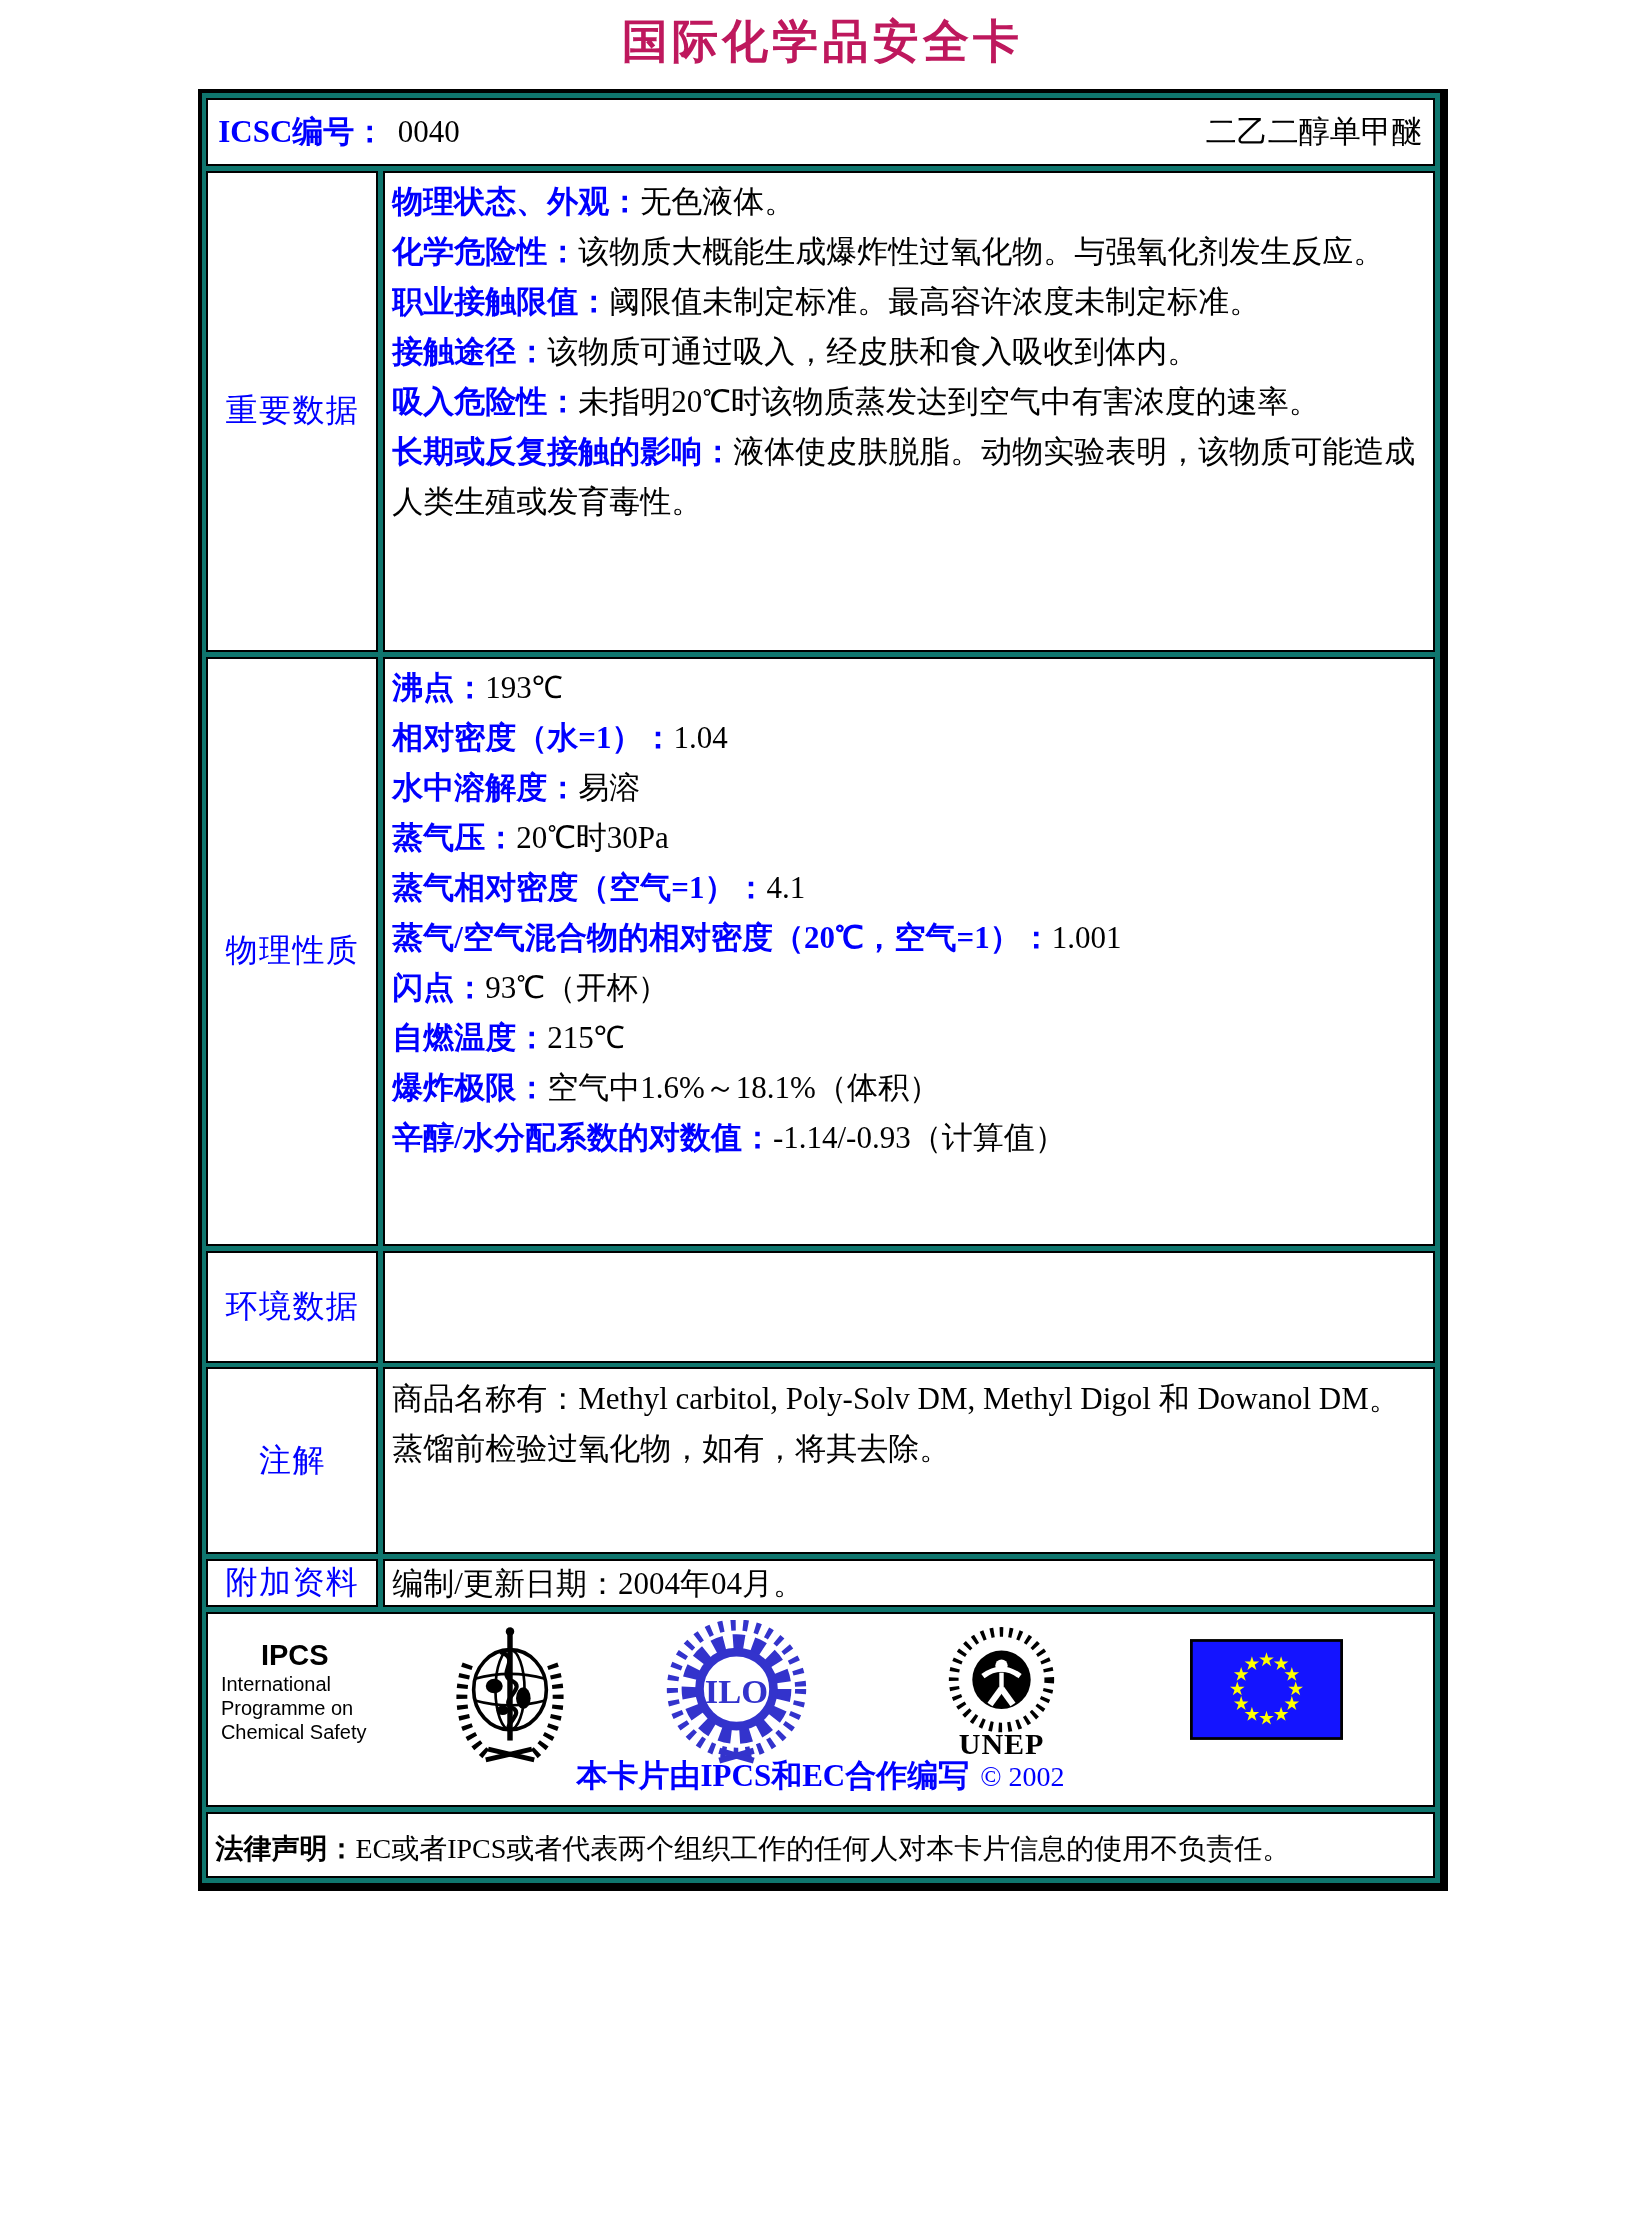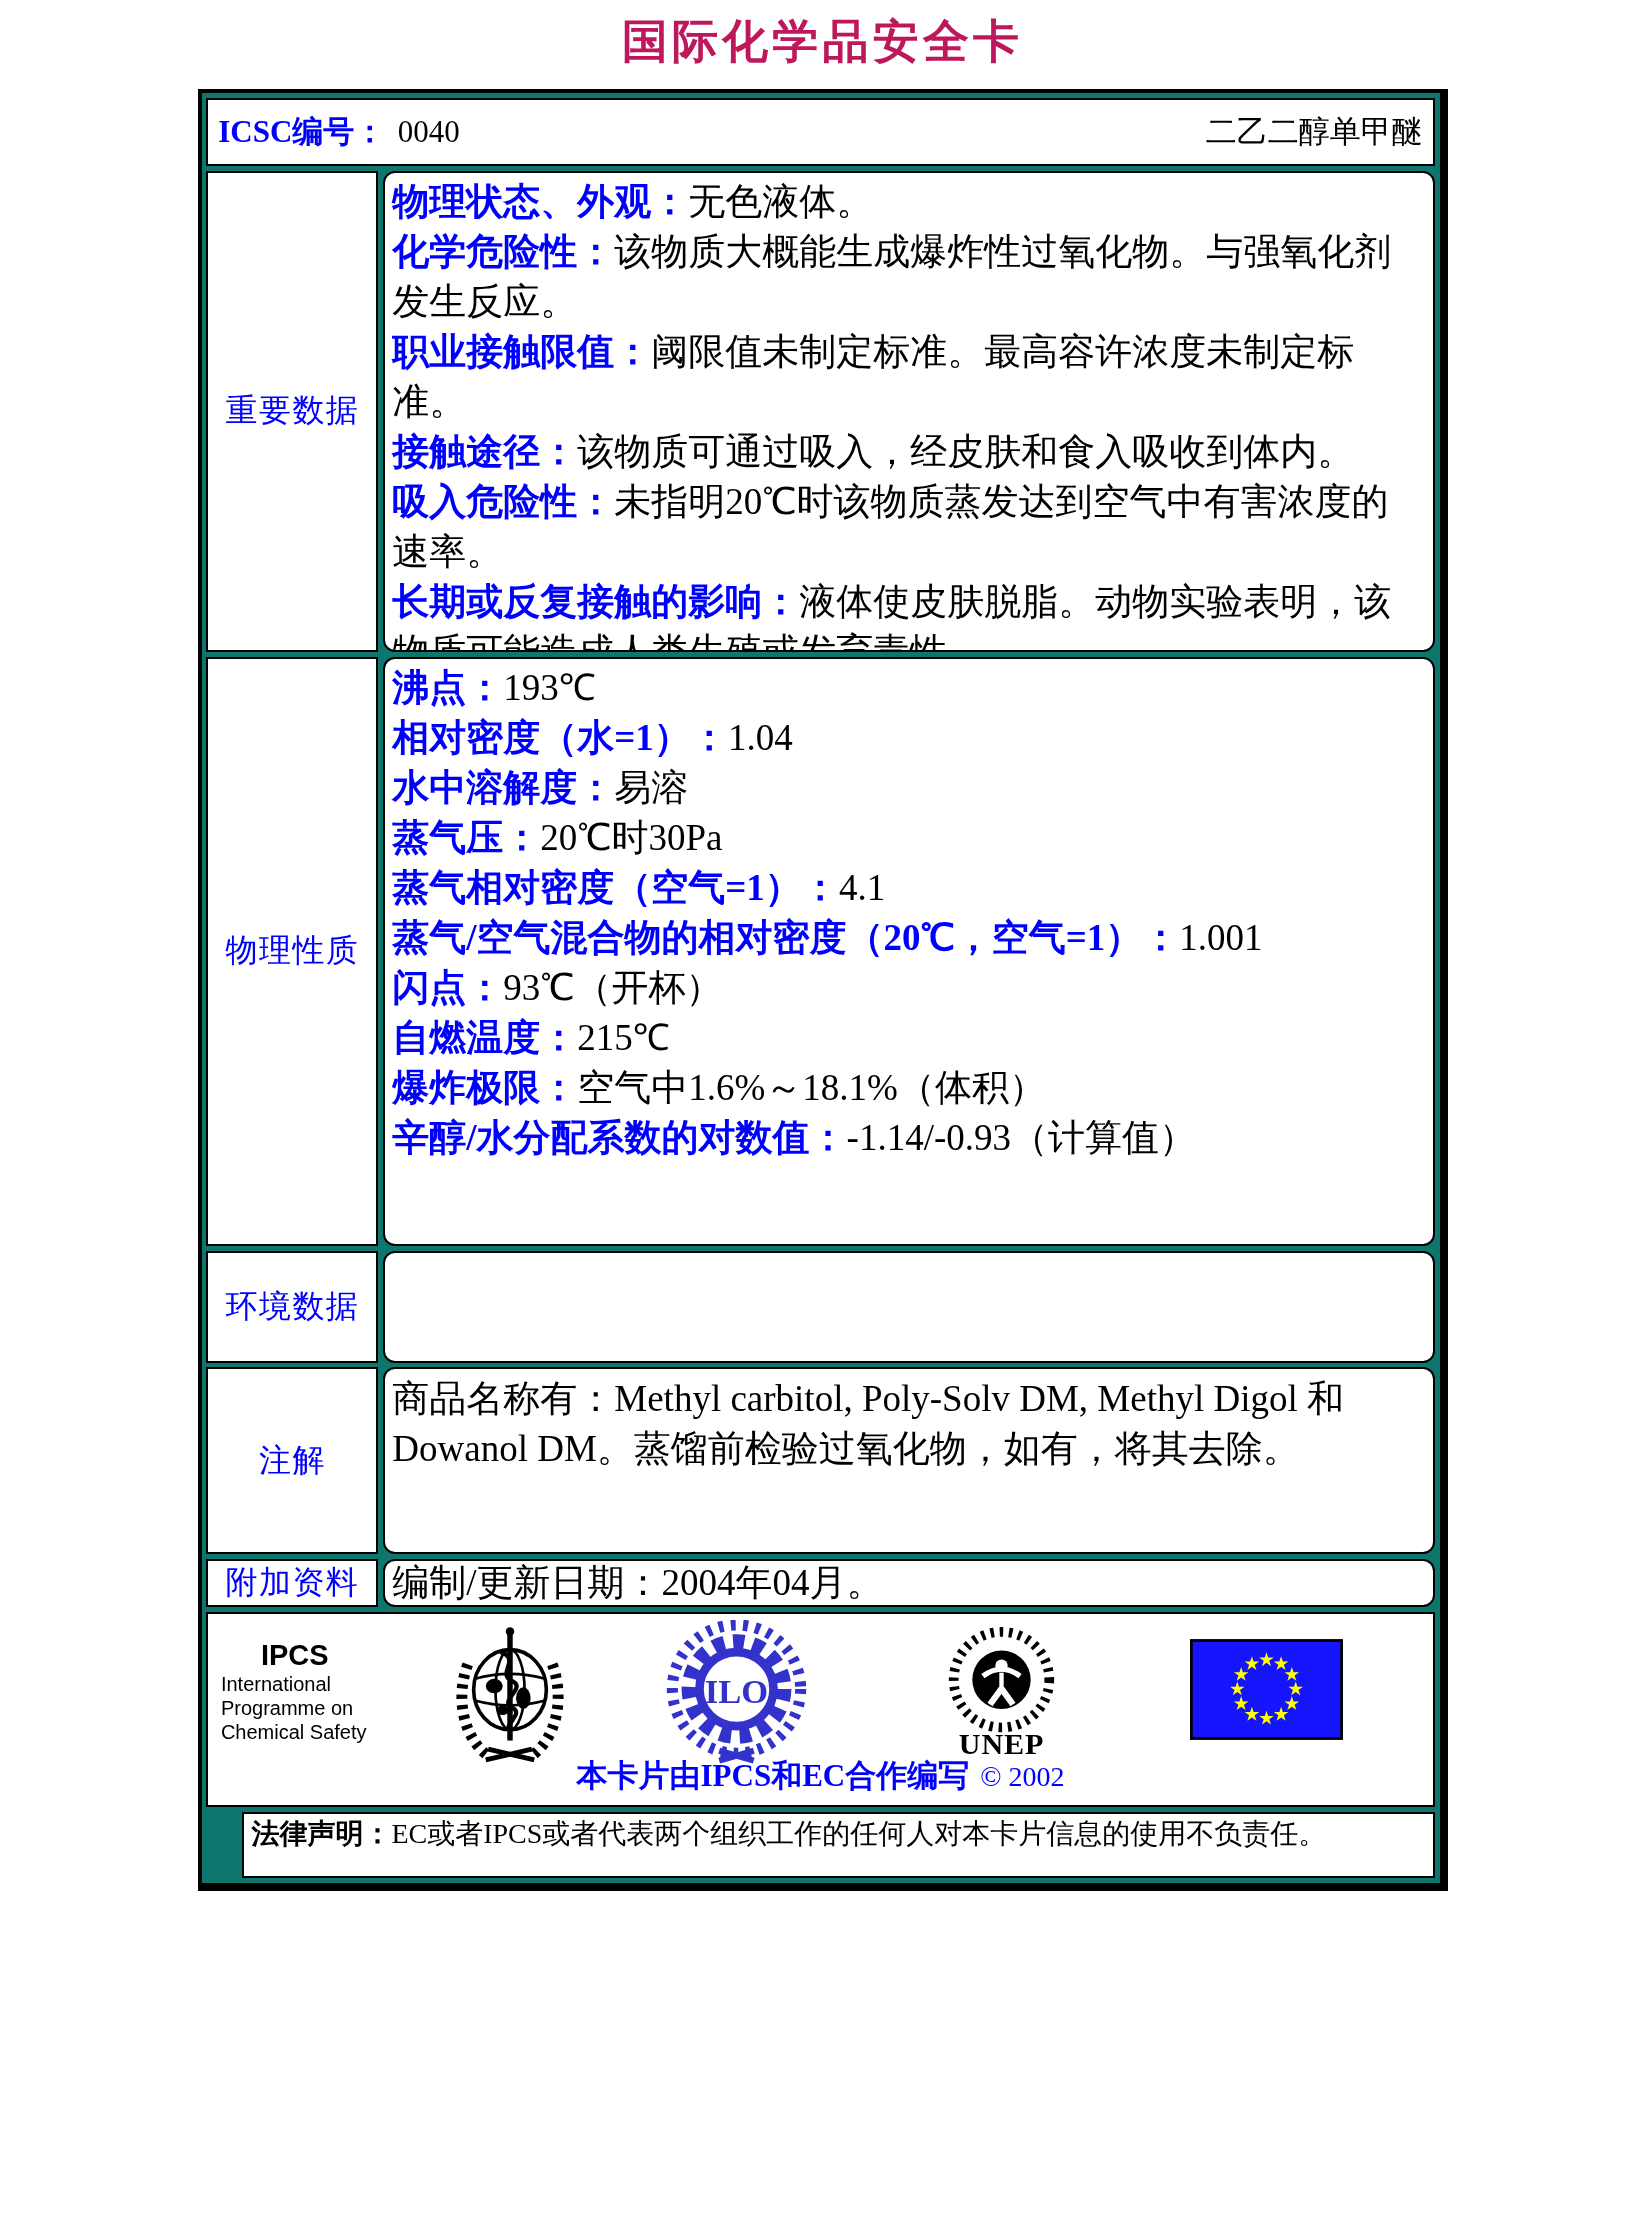--- a/index.html
+++ b/index.html
@@ -58,25 +58,24 @@
     align-items: center;
     justify-content: center;
     color: #0000ff;
     font-weight: normal;
     font-size: 32px;
     letter-spacing: 1.4px;
     text-align: center;
   }
   .content-cell {
     flex: 1;
-    font-size: 37px;
+    font-size: 31px;
     line-height: 50px;
     padding: 4.2px 9.8px 0 7px;
     overflow: hidden;
-    border-radius: 12px;
   }
   .r-important { height: 481px; }
   .r-physical  { height: 589px; }
   .r-env       { height: 112px; }
   .r-notes     { height: 187px; }
   .r-add       { height: 48px; }
   .r-add .content-cell { display: flex; align-items: center; padding-top: 0; line-height: 1.2; }
   .field { color: #0000ff; font-weight: bold; }
   .value { color: #000000; }
   
@@ -98,24 +97,23 @@
     position: absolute; left: 0; right: 0; bottom: 8.4px;
     text-align: center;
   }
   .caption-main { color: #0000ff; font-weight: bold; font-size: 31px; }
   .caption-copy { color: #0000ff; font-size: 28px; margin-left: 11px; }
   
   .r-legal { height: 66px; }
   .r-legal .cell {
     flex: 1;
     display: flex;
-    align-items: flex-start;
-    padding: 1px 7px;
+    align-items: flex-end;
+    padding: 8px 7px;
     font-size: 28px;
-    margin-left: 36px;
   }
   .legal-label { font-weight: bold; color: #000000; white-space: nowrap; }
   .legal-text { color: #000000; }
 </style>
 </head>
 <body>
 
 <div class="page-title">国际化学品安全卡</div>
 
 <div class="card">

